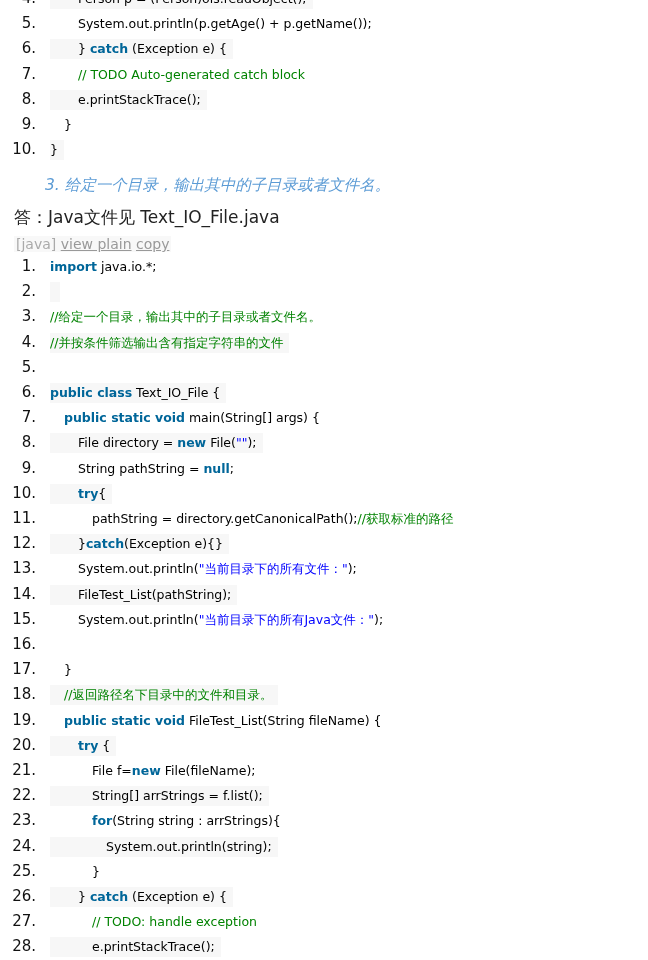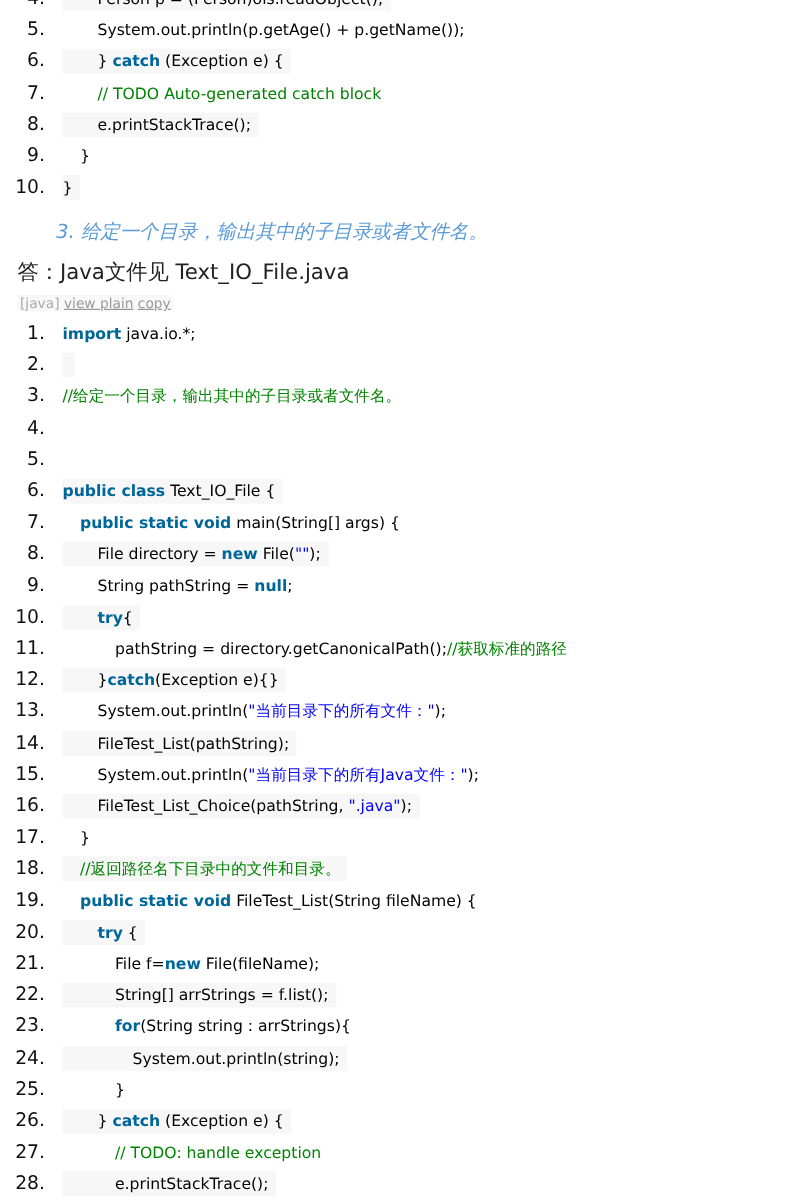--- a/index.html
+++ b/index.html
@@ -27,21 +27,21 @@
     .str { color: #0000ff; }
     .heading {
       position: absolute; left: 14px; top: 175px;
       font-size: 15.5px; color: #5b9bd5; font-style: italic; margin-left: 31px;
     }
     .answer {
       position: absolute; left: 14px; top: 206px;
       font-size: 17px; color: #222;
     }
     .toolbar {
-      position: absolute; left: 14px; top: 236px; font-size: 11px; color: #aaa;
+      position: absolute; left: 14px; top: 236px; font-size: 14px; color: #aaa;
       background: #f8f8f8; padding: 0 2px;
     }
     .toolbar a { color: #999; text-decoration: underline; }
   </style>
 </head>
 <body>
 
 <div class="code-block" id="top-block" style="top:-12px;">
     <div class="line alt" style="top: 0px;"><span class="ln">4.</span><span class="content" style="padding-left: 28px;"><span>Person p = (Person)ois.readObject();</span></span></div>
     <div class="line" style="top: 25.2px;"><span class="ln">5.</span><span class="content" style="padding-left: 28px;"><span>System.out.println(p.getAge() + p.getName());</span></span></div>
@@ -57,33 +57,33 @@
 <div class="toolbar">
   <span>[java]</span>
   <a>view plain</a>
   <a>copy</a>
 </div>
 
 <div class="code-block" id="main-block" style="top:256px;">
     <div class="line" style="top: 0px;"><span class="ln">1.</span><span class="content" style="padding-left: 0px;"><span class="kw">import</span><span> java.io.*;</span></span></div>
     <div class="line alt" style="top: 25.2px;"><span class="ln">2.</span><span class="content" style="padding-left: 0px;"><span> </span></span></div>
     <div class="line" style="top: 50.4px;"><span class="ln">3.</span><span class="content" style="padding-left: 0px;"><span class="cm">//给定一个目录，输出其中的子目录或者文件名。</span></span></div>
-    <div class="line alt" style="top: 75.6px;"><span class="ln">4.</span></div>
+    <div class="line alt" style="top: 75.6px;"><span class="ln">4.</span><span class="content" style="padding-left: 0px;"><span class="cm">//并按条件筛选输出含有指定字符串的文件</span></span></div>
     <div class="line" style="top: 100.8px;"><span class="ln">5.</span><span class="content" style="padding-left: 0px;"><span></span></span></div>
     <div class="line alt" style="top: 126px;"><span class="ln">6.</span><span class="content" style="padding-left: 0px;"><span class="kw">public class</span><span> Text_IO_File {</span></span></div>
     <div class="line" style="top: 151.2px;"><span class="ln">7.</span><span class="content" style="padding-left: 14px;"><span class="kw">public static void</span><span> main(String[] args) {</span></span></div>
     <div class="line alt" style="top: 176.4px;"><span class="ln">8.</span><span class="content" style="padding-left: 28px;"><span>File directory = </span><span class="kw">new</span><span> File(</span><span class="str">""</span><span>);</span></span></div>
     <div class="line" style="top: 201.6px;"><span class="ln">9.</span><span class="content" style="padding-left: 28px;"><span>String pathString = </span><span class="kw">null</span><span>;</span></span></div>
     <div class="line alt" style="top: 226.8px;"><span class="ln">10.</span><span class="content" style="padding-left: 28px;"><span class="kw">try</span><span>{</span></span></div>
     <div class="line" style="top: 252px; text-decoration: underline;"><span class="ln">11.</span><span class="content" style="padding-left: 42px;"><span>pathString = directory.getCanonicalPath();</span><span class="cm">//获取标准的路径</span></span></div>
     <div class="line alt" style="top: 277.2px;"><span class="ln">12.</span><span class="content" style="padding-left: 28px;"><span>}</span><span class="kw">catch</span><span>(Exception e){}</span></span></div>
     <div class="line" style="top: 302.4px;"><span class="ln">13.</span><span class="content" style="padding-left: 28px;"><span>System.out.println(</span><span class="str">"当前目录下的所有文件："</span><span>);</span></span></div>
     <div class="line alt" style="top: 327.6px;"><span class="ln">14.</span><span class="content" style="padding-left: 28px;"><span>FileTest_List(pathString);</span></span></div>
     <div class="line" style="top: 352.8px;"><span class="ln">15.</span><span class="content" style="padding-left: 28px;"><span>System.out.println(</span><span class="str">"当前目录下的所有Java文件："</span><span>);</span></span></div>
-    <div class="line alt" style="top: 378px;"><span class="ln">16.</span><span class="content" style="padding-left: 28px;"><span>FileTest_List_Choice(pathString, </span><span class="str">".java"</span><span>);</span></span></div>
+    <div class="line alt" style="top: 378px;"><span class="ln">16.</span></div>
     <div class="line" style="top: 403.2px;"><span class="ln">17.</span><span class="content" style="padding-left: 14px;"><span>}</span></span></div>
     <div class="line alt" style="top: 428.4px;"><span class="ln">18.</span><span class="content" style="padding-left: 14px;"><span class="cm">//返回路径名下目录中的文件和目录。</span></span></div>
     <div class="line" style="top: 453.6px;"><span class="ln">19.</span><span class="content" style="padding-left: 14px;"><span class="kw">public static void</span><span> FileTest_List(String fileName) {</span></span></div>
     <div class="line alt" style="top: 478.8px;"><span class="ln">20.</span><span class="content" style="padding-left: 28px;"><span class="kw">try</span><span> {</span></span></div>
     <div class="line" style="top: 504px;"><span class="ln">21.</span><span class="content" style="padding-left: 42px;"><span>File f=</span><span class="kw">new</span><span> File(fileName);</span></span></div>
     <div class="line alt" style="top: 529.2px;"><span class="ln">22.</span><span class="content" style="padding-left: 42px;"><span>String[] arrStrings = f.list();</span></span></div>
     <div class="line" style="top: 554.4px;"><span class="ln">23.</span><span class="content" style="padding-left: 42px;"><span class="kw">for</span><span>(String string : arrStrings){</span></span></div>
     <div class="line alt" style="top: 579.6px;"><span class="ln">24.</span><span class="content" style="padding-left: 56px;"><span>System.out.println(string);</span></span></div>
     <div class="line" style="top: 604.8px;"><span class="ln">25.</span><span class="content" style="padding-left: 42px;"><span>}</span></span></div>
     <div class="line alt" style="top: 630px;"><span class="ln">26.</span><span class="content" style="padding-left: 28px;"><span>} </span><span class="kw">catch</span><span> (Exception e) {</span></span></div>

